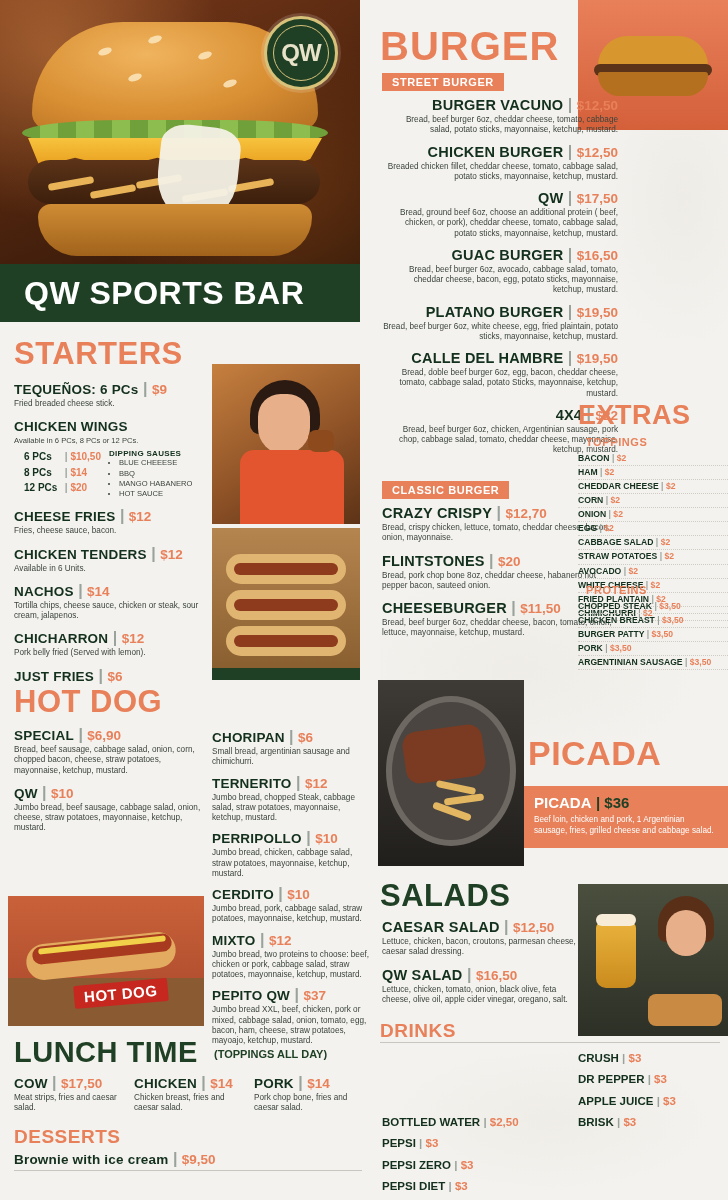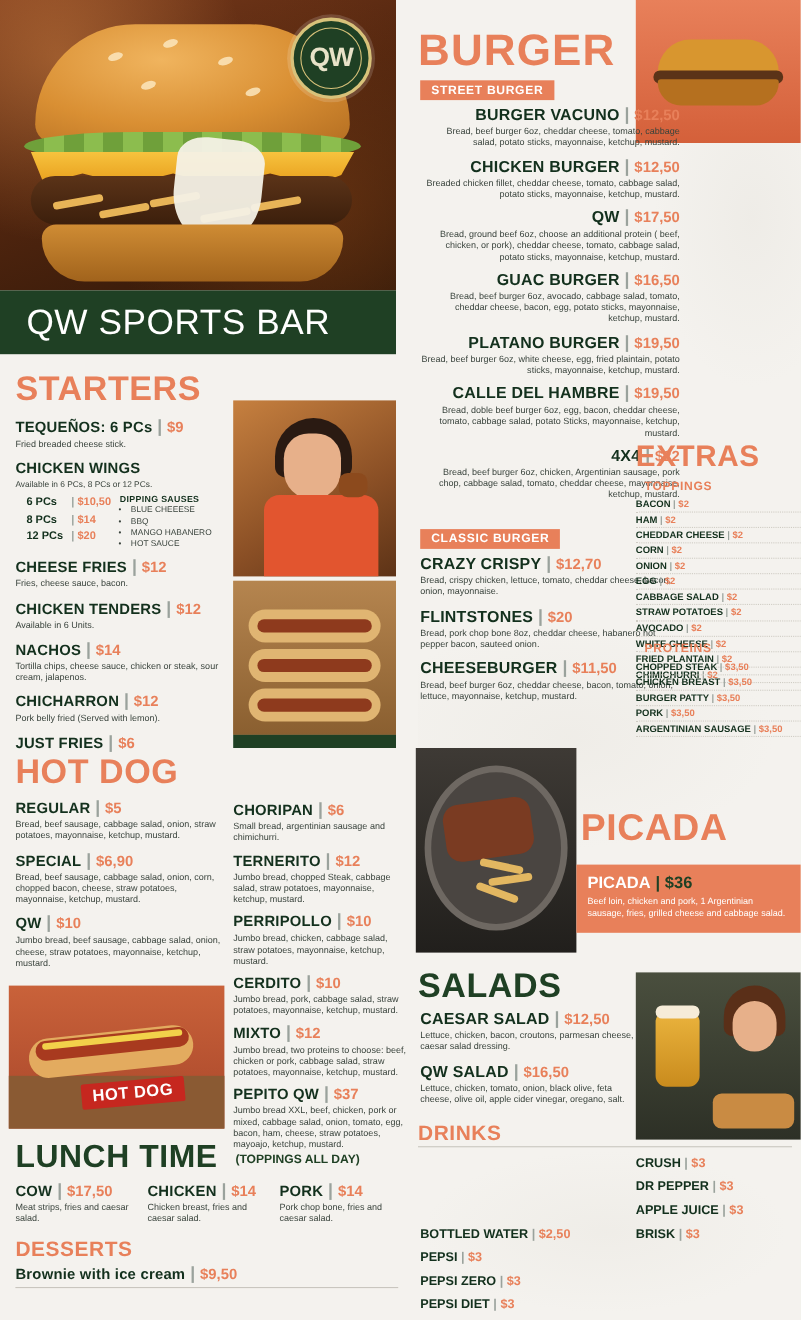--- a/index.html
+++ b/index.html
@@ -62,21 +62,21 @@
     display: flex; align-items: center; justify-content: center;
     color: #e8e2c8; font-weight: 800; font-size: 24px; letter-spacing: -1px;
     box-shadow: 0 0 0 3px rgba(255,255,255,.15);
   }
   .qw-logo-inner { position:absolute; inset:6px; border-radius:50%; border:1px solid #d8c27a; }
 
   .sports-bar-bar {
     position: absolute; left: 0; top: 264px; width: 360px; height: 58px;
     background: #1f4024; display: flex; align-items: center; padding-left: 24px;
   }
-  .sports-bar-bar span { color: #fff; font-size: 32px; font-weight: 400; letter-spacing: .5px; }
+  .sports-bar-bar span { color: #fff; font-size: 32px; font-weight: 700; letter-spacing: .5px; }
 
   .starters-h { position:absolute; left: 14px; top: 336px; font-size: 31px; }
 
   .left-list { position: absolute; left: 14px; top: 380px; width: 190px; }
   .li { margin-bottom: 8px; }
   .sub-note { font-size: 7.6px; color:#39433c; margin-top:1px; }
 
   .wings-grid { display:flex; gap: 8px; margin-top: 4px; }
   .wings-col { font-size: 10px; font-weight: 800; color:#13301d; line-height:1.55; padding-left:10px;}
   .wings-col .pc { display:inline-block; width:38px; }
@@ -310,26 +310,20 @@
     <div class="roll r2"></div>
     <div class="saus s2"></div>
     <div class="roll r3"></div>
     <div class="saus s3"></div>
   </div>
   <div class="green-strip"></div>
 
   <div class="hdg hotdog-h">HOT DOG</div>
   <div class="hd-list">
     <div class="li">
-      <span class="item-name">REGULAR</span>
-      <span class="sep"> | </span>
-      <span class="price">$5</span>
-      <div class="desc">Bread, beef sausage, cabbage salad, onion, straw potatoes, mayonnaise, ketchup, mustard.</div>
-    </div>
-    <div class="li">
       <span class="item-name">SPECIAL</span>
       <span class="sep"> | </span>
       <span class="price">$6,90</span>
       <div class="desc">Bread, beef sausage, cabbage salad, onion, corn, chopped bacon, cheese, straw potatoes, mayonnaise, ketchup, mustard.</div>
     </div>
     <div class="li">
       <span class="item-name">QW</span>
       <span class="sep"> | </span>
       <span class="price">$10</span>
       <div class="desc">Jumbo bread, beef sausage, cabbage salad, onion, cheese, straw potatoes, mayonnaise, ketchup, mustard.</div>

